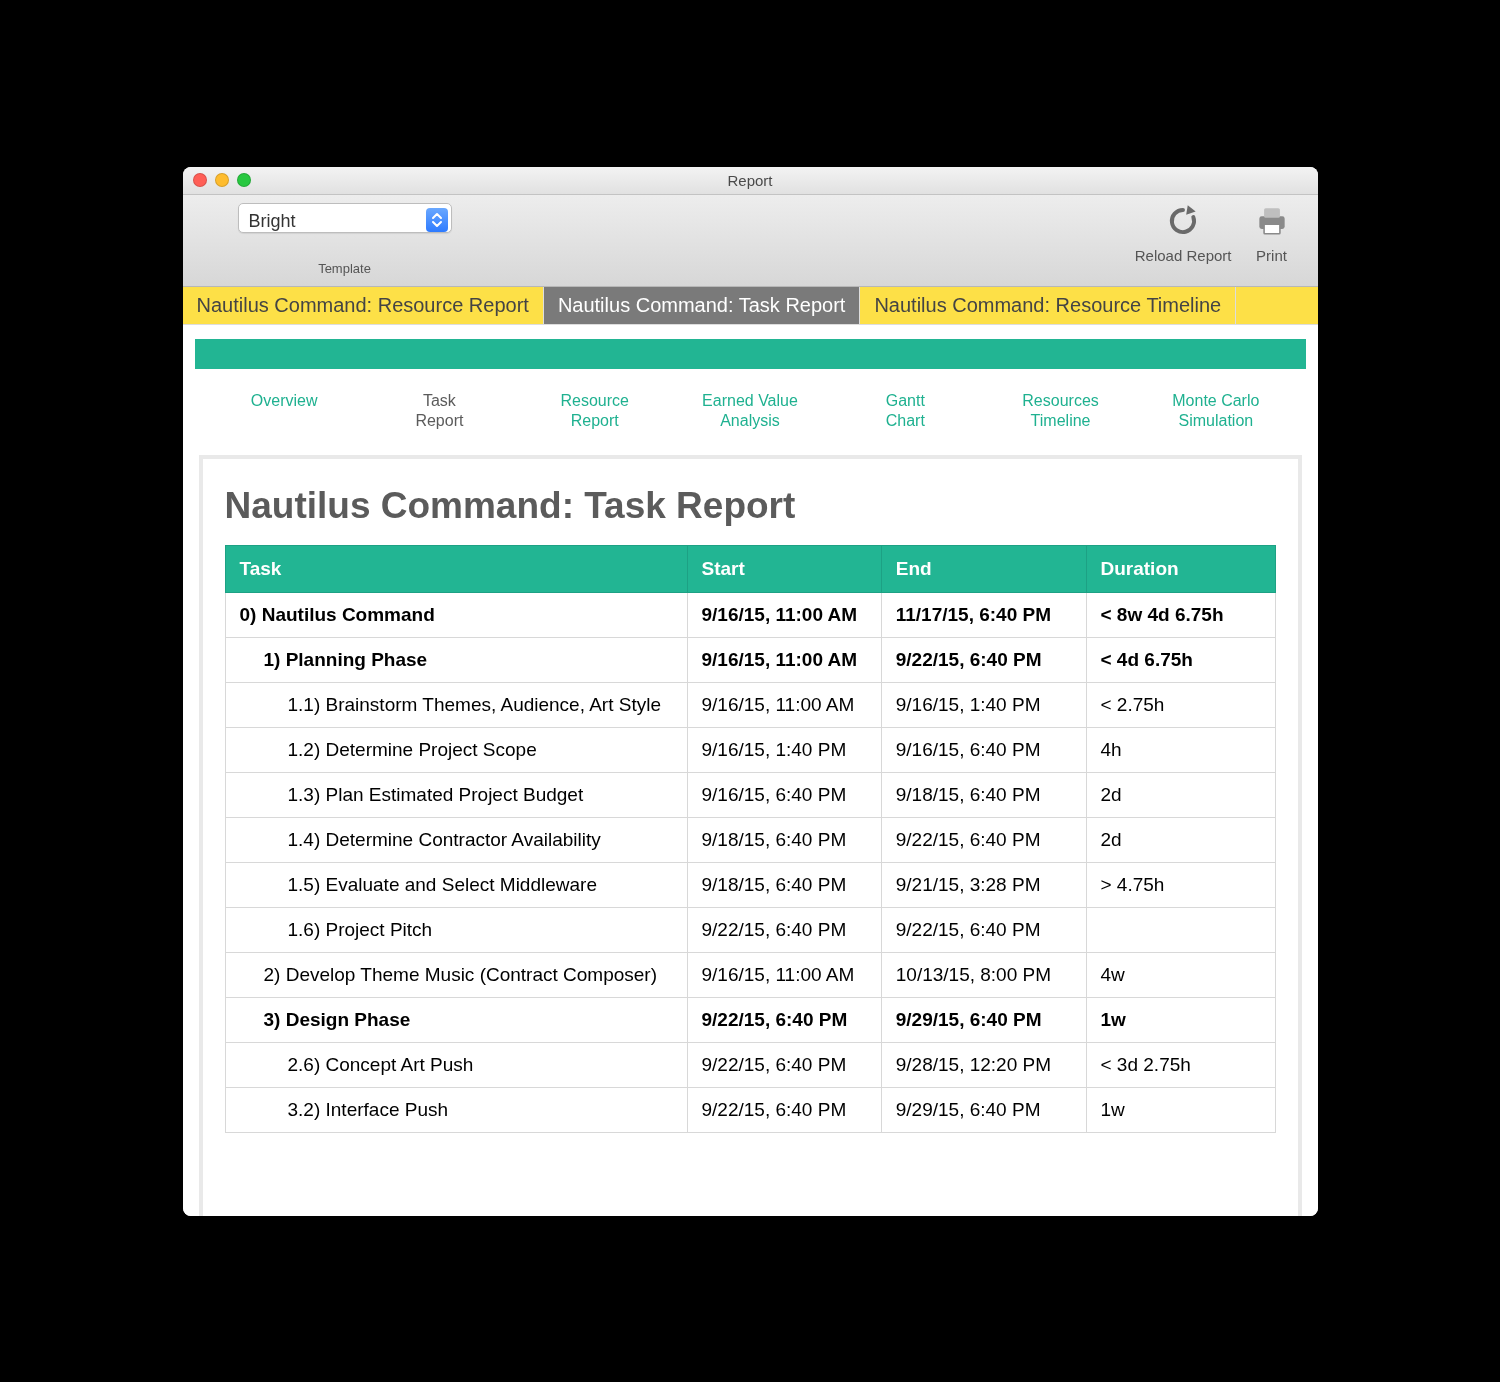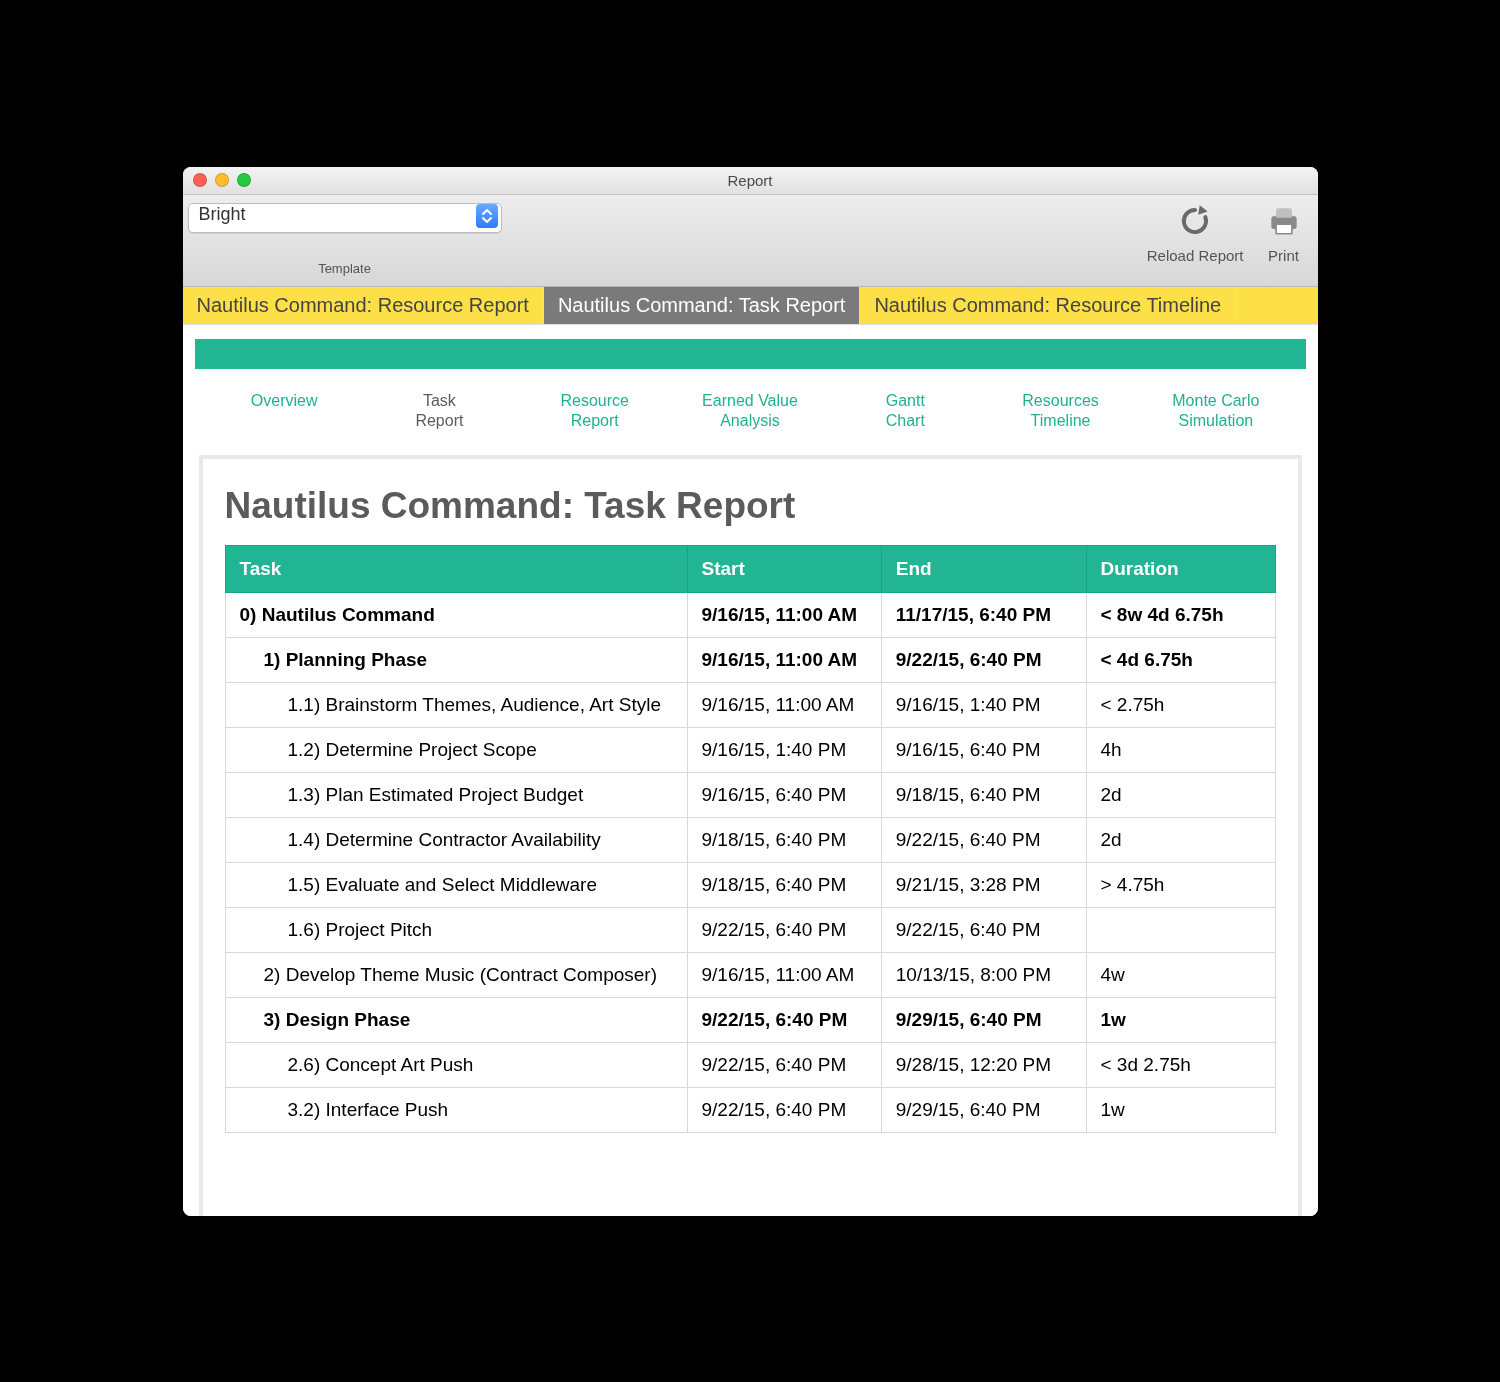--- a/index.html
+++ b/index.html
@@ -46,44 +46,44 @@
     border-bottom: 1px solid #b7b7b7;
     display: flex; align-items: flex-start;
     padding: 8px 12px 0 12px;
     position: relative;
   }
   .template-group {
     display: flex; flex-direction: column; align-items: center;
     width: 300px;
   }
   .select-wrap {
-    width: 314px; height: 30px;
+    width: 214px; height: 30px;
     background: #fff;
     border: 1px solid #bdbdbd;
     border-radius: 5px;
-    display: flex; align-items: flex-start;
+    display: flex; align-items: flex-end;
     padding: 0 3px 0 10px;
     font-size: 18px; color: #333;
     box-shadow: 0 1px 1px rgba(0,0,0,.08);
   }
   .select-wrap .sel-text { flex: 1; }
   .select-btn {
     width: 22px; height: 24px;
     background: linear-gradient(#6aa8ff, #2e7bff);
     border-radius: 4px;
     display: flex; flex-direction: column; align-items: center; justify-content: center;
     gap: 1px;
   }
   .select-btn svg { display: block; }
   .template-label {
     margin-top: 28px;
     font-size: 13px; color: #555;
   }
   .toolbar-right {
-    position: absolute; right: 12px; top: 4px;
+    position: absolute; right: 24px; top: 4px;
     display: flex; gap: 18px;
   }
   .toolbtn {
     display: flex; flex-direction: column; align-items: center;
     font-size: 15px; color: #555;
     cursor: pointer;
     gap: 4px;
   }
   .toolbtn .icon {
     width: 44px; height: 44px;

